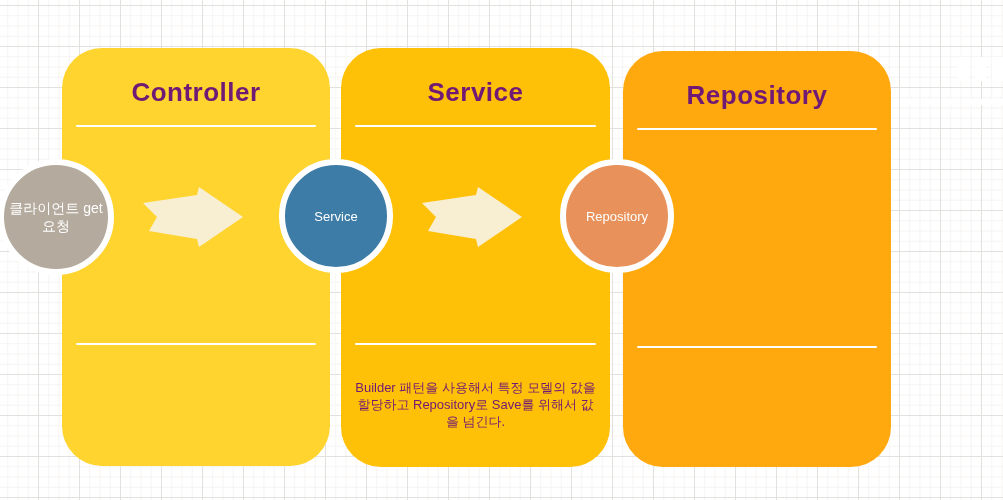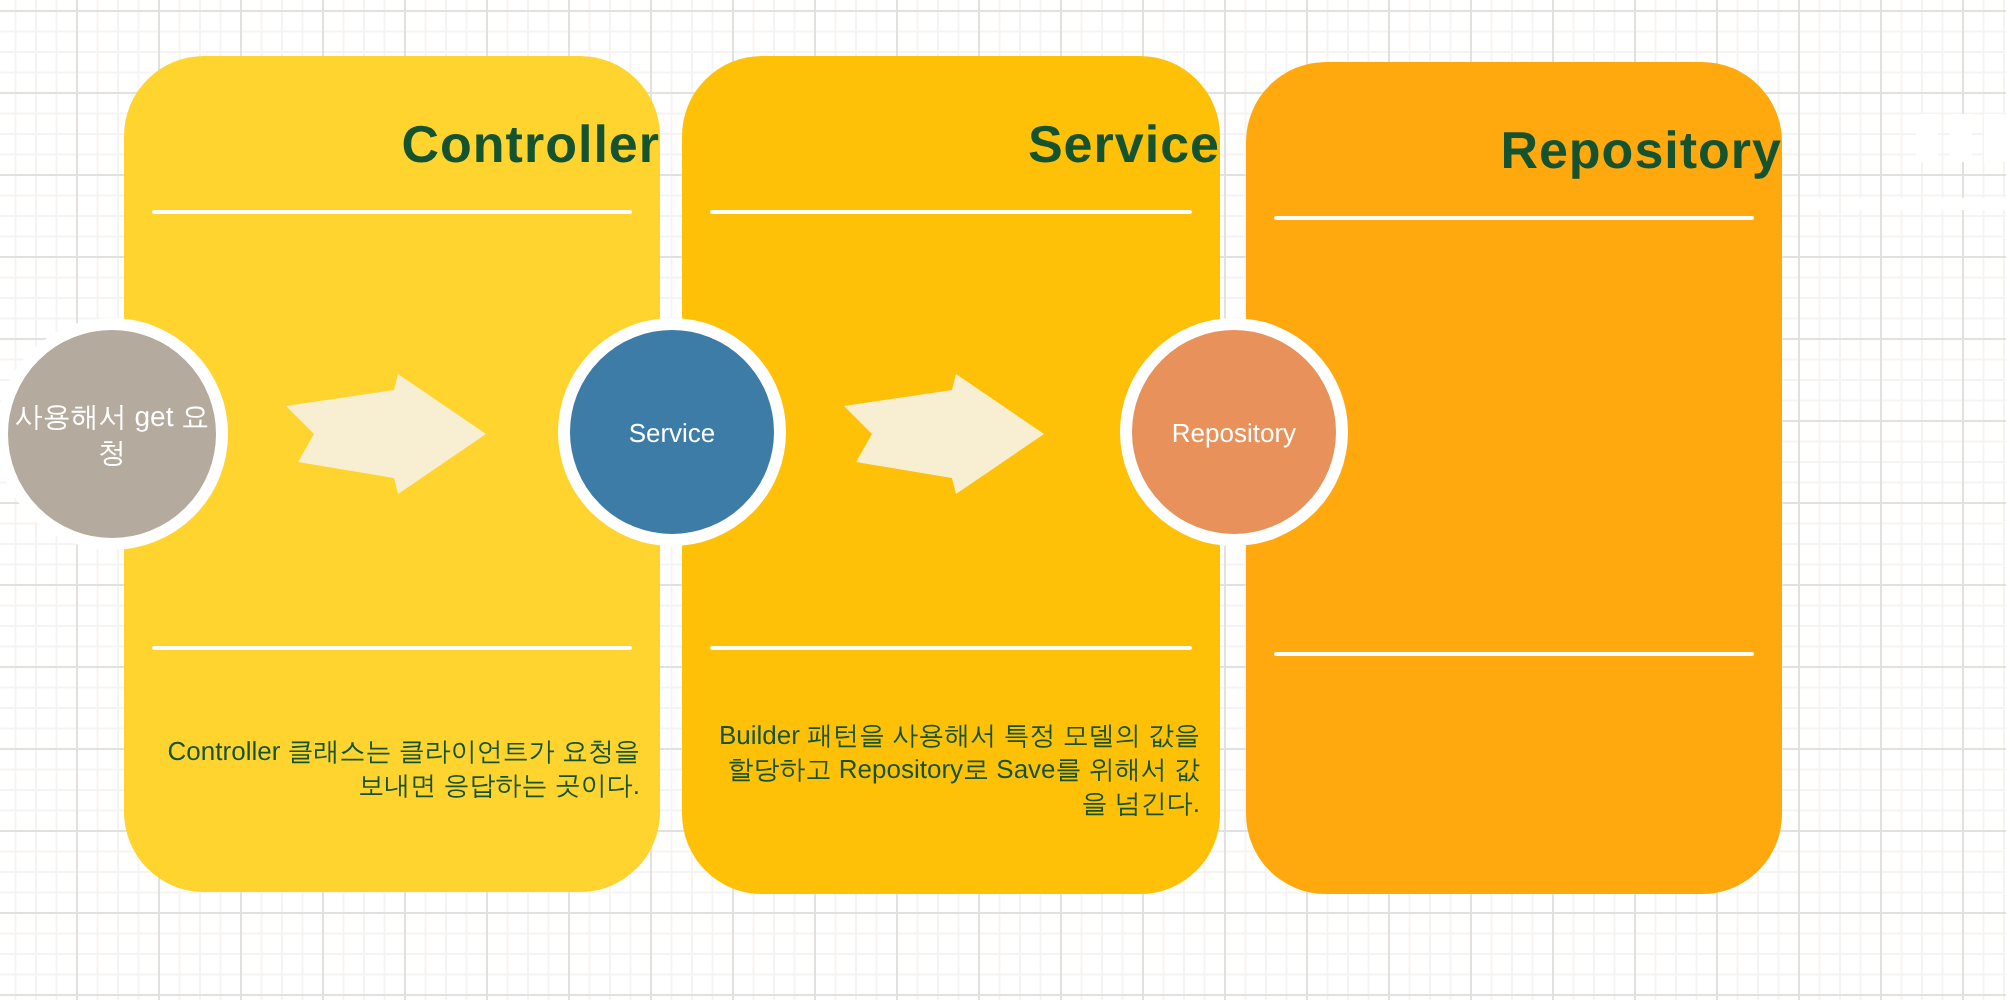--- a/index.html
+++ b/index.html
@@ -13,22 +13,23 @@
       linear-gradient(#e3e1de 1px, transparent 1px),
       linear-gradient(90deg,#e3e1de 1px, transparent 1px),
       linear-gradient(#f6f4f2 1px, transparent 1px),
       linear-gradient(90deg,#f6f4f2 1px, transparent 1px);
     background-size:41px 41px,41px 41px,10.25px 10.25px,10.25px 10.25px;
     background-position:-3px 5px,-3px 5px,-3px 5px,-3px 5px;
   }
   .card{
     position:absolute;
     border-radius:40px;
-    color:#14532d;
-    text-align:right;
+    color:#701a75;
+    text-align:center;
+    margin-top:20px;
   }
   .card1{left:62px;top:28px;width:268px;height:418px;}
   .card2{left:341px;top:28px;width:269px;height:419px;}
   .card3{left:623px;top:31px;width:268px;height:416px;}
   .card-title{
     position:absolute;top:29px;left:0;right:0;
     font-size:26px;font-weight:700;letter-spacing:0.5px;
   }
   .divider{
     position:absolute;left:14px;right:14px;height:2px;
@@ -71,23 +72,20 @@
 </style>
 </head>
 <body>
 
 <div class="canvas">
 
   <div class="card card1" style="background-color: rgb(255, 212, 46);">
     <div class="card-title">Controller</div>
     <div class="divider divider-top"></div>
     <div class="divider divider-bottom"></div>
-    <div class="card-desc-zone">
-      <div class="card-desc">Controller 클래스는 클라이언트가 요청을 보내면 응답하는 곳이다.</div>
-    </div>
   </div>
 
   <div class="card card2" style="background-color: rgb(255, 193, 7);">
     <div class="card-title">Service</div>
     <div class="divider divider-top"></div>
     <div class="divider divider-bottom"></div>
     <div class="card-desc-zone">
       <div class="card-desc">Builder 패턴을 사용해서 특정 모델의 값을 할당하고 Repository로 Save를 위해서 값을 넘긴다.</div>
     </div>
   </div>
@@ -99,21 +97,21 @@
   </div>
 
   <svg class="arrow arrow1" viewBox="0 0 102 62">
     <polygon points="1,17 55,9 57,1 101,31 57,61 55,53 7,45 15,31" fill="#F8EFD3"></polygon>
   </svg>
   <svg class="arrow arrow2" viewBox="0 0 102 62">
     <polygon points="1,17 55,9 57,1 101,31 57,61 55,53 7,45 15,31" fill="#F8EFD3"></polygon>
   </svg>
 
   <div class="node node-client" style="background-color: rgb(180, 170, 158);">
-    <span>사용해서 get 요청</span>
+    <span>클라이언트 get 요청</span>
   </div>
   <div class="node node-service" style="background-color: rgb(61, 124, 166);">
     <span>Service</span>
   </div>
   <div class="node node-repository" style="background-color: rgb(232, 145, 90);">
     <span>Repository</span>
   </div>
 
   <div class="ghost-text"></div>
   <div class="ghost-divider"></div>

